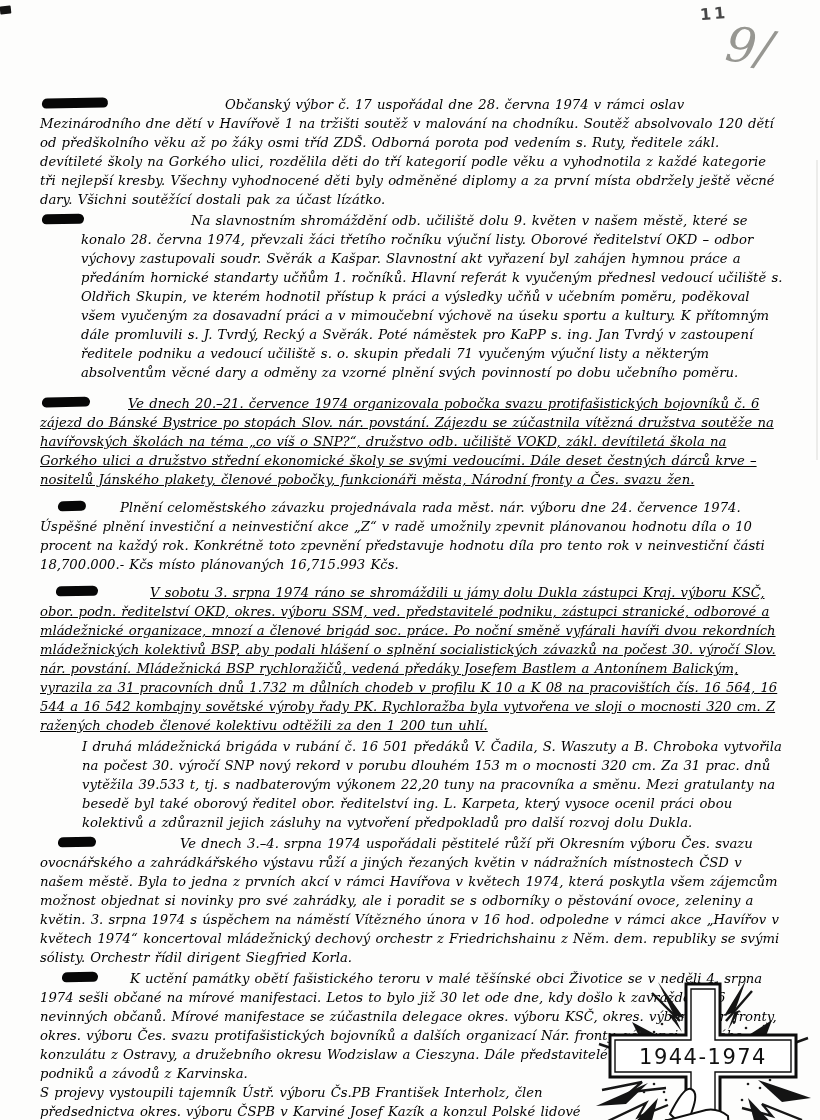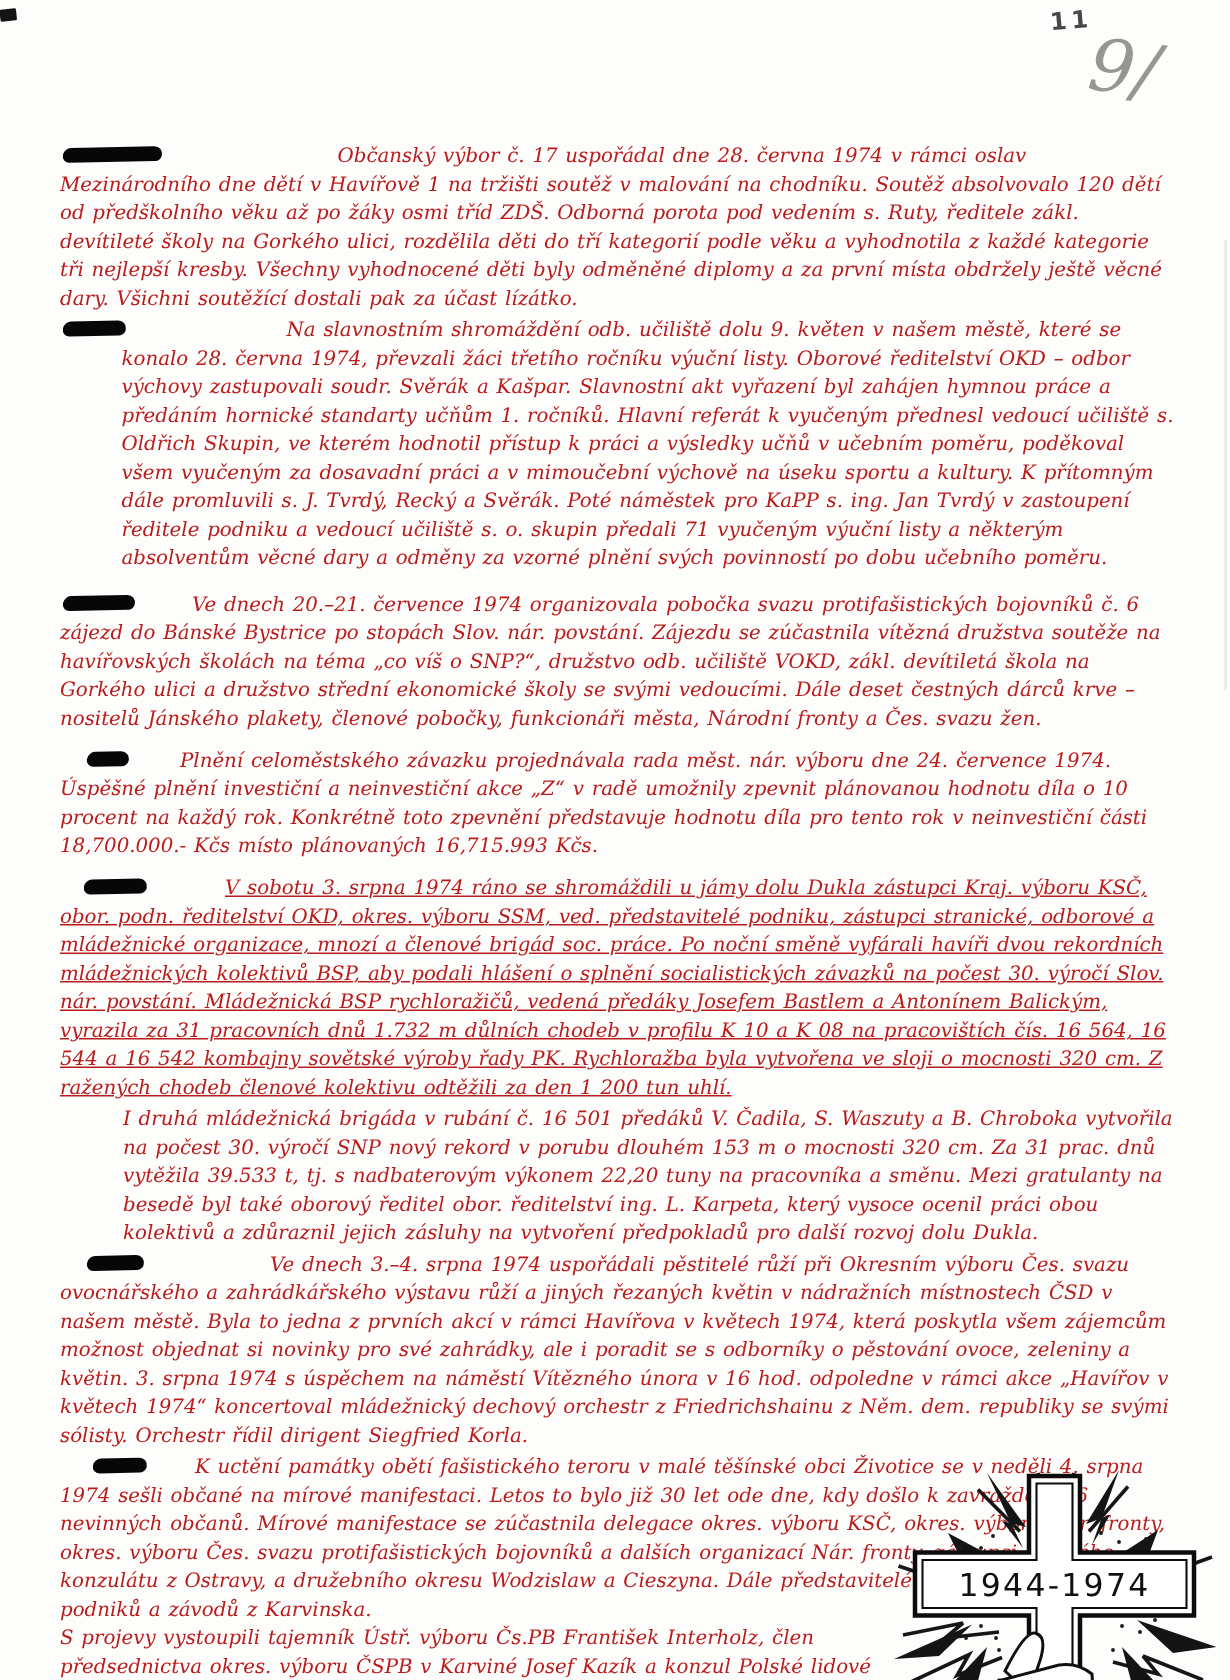--- a/index.html
+++ b/index.html
@@ -20,33 +20,33 @@
     position:absolute; left:726px; top:18px;
     font-family:"DejaVu Serif", serif; font-style:italic; font-size:48px;
     color:#979792; transform:rotate(7deg);
   }
 
   .content { position:absolute; left:40px; top:95px; width:746px; }
 
   .pwrap { position:relative; }
   .ptext {
     font-family:"DejaVu Serif", serif; font-style:italic;
-    font-size:13.2px; line-height:19px; color:#b91c1c;
+    font-size:13.2px; line-height:19px; color:#000000;
     text-align:left; word-spacing:1px;
   }
   .bar {
     position:absolute; left:2px; top:3px; height:10px; width:60px;
     background:#070707; border-radius:5px 7px 4px 6px;
     transform:skewX(-12deg) rotate(-1.2deg);
   }
 
   
   .pwrap:nth-of-type(1) { margin-top:0; }   .pwrap:nth-of-type(1) .ptext { text-indent:185px; }
   .pwrap:nth-of-type(2) { margin-top:2px; } .pwrap:nth-of-type(2) .ptext { text-indent:110px;margin-left:41px; }
-  .pwrap:nth-of-type(3) { margin-top:12px; }.pwrap:nth-of-type(3) .ptext { text-indent:88px; }
+  .pwrap:nth-of-type(3) { margin-top:12px; }.pwrap:nth-of-type(3) .ptext { text-indent:88px;text-decoration:underline; }
   .pwrap:nth-of-type(4) { margin-top:9px; } .pwrap:nth-of-type(4) .ptext { text-indent:80px; }
   .pwrap:nth-of-type(5) { margin-top:9px; } .pwrap:nth-of-type(5) .ptext { text-indent:110px;text-decoration:underline; }
   .pwrap:nth-of-type(6) { margin-top:2px;margin-left:42px; } .pwrap:nth-of-type(6) .ptext { text-indent:0; }
   .pwrap:nth-of-type(7) { margin-top:2px; } .pwrap:nth-of-type(7) .ptext { text-indent:140px; }
 
   .pwrap:nth-of-type(1) .bar { width:66px; }
   .pwrap:nth-of-type(2) .bar { width:42px; }
   .pwrap:nth-of-type(3) .bar { width:48px; }
   .pwrap:nth-of-type(4) .bar { width:28px; left:18px; }
   .pwrap:nth-of-type(5) .bar { width:42px; left:16px; }

